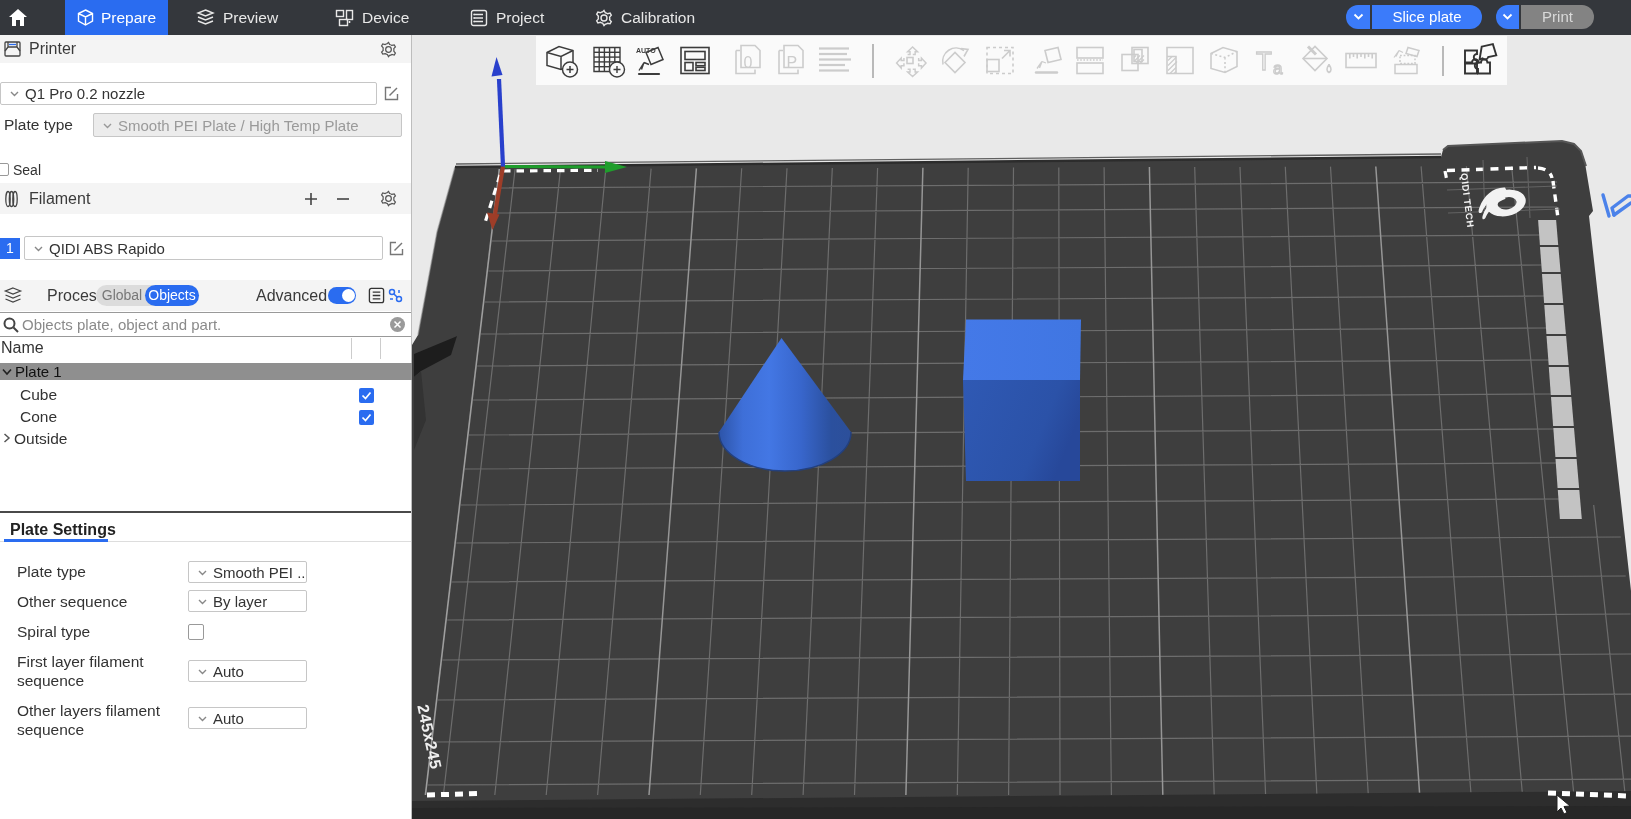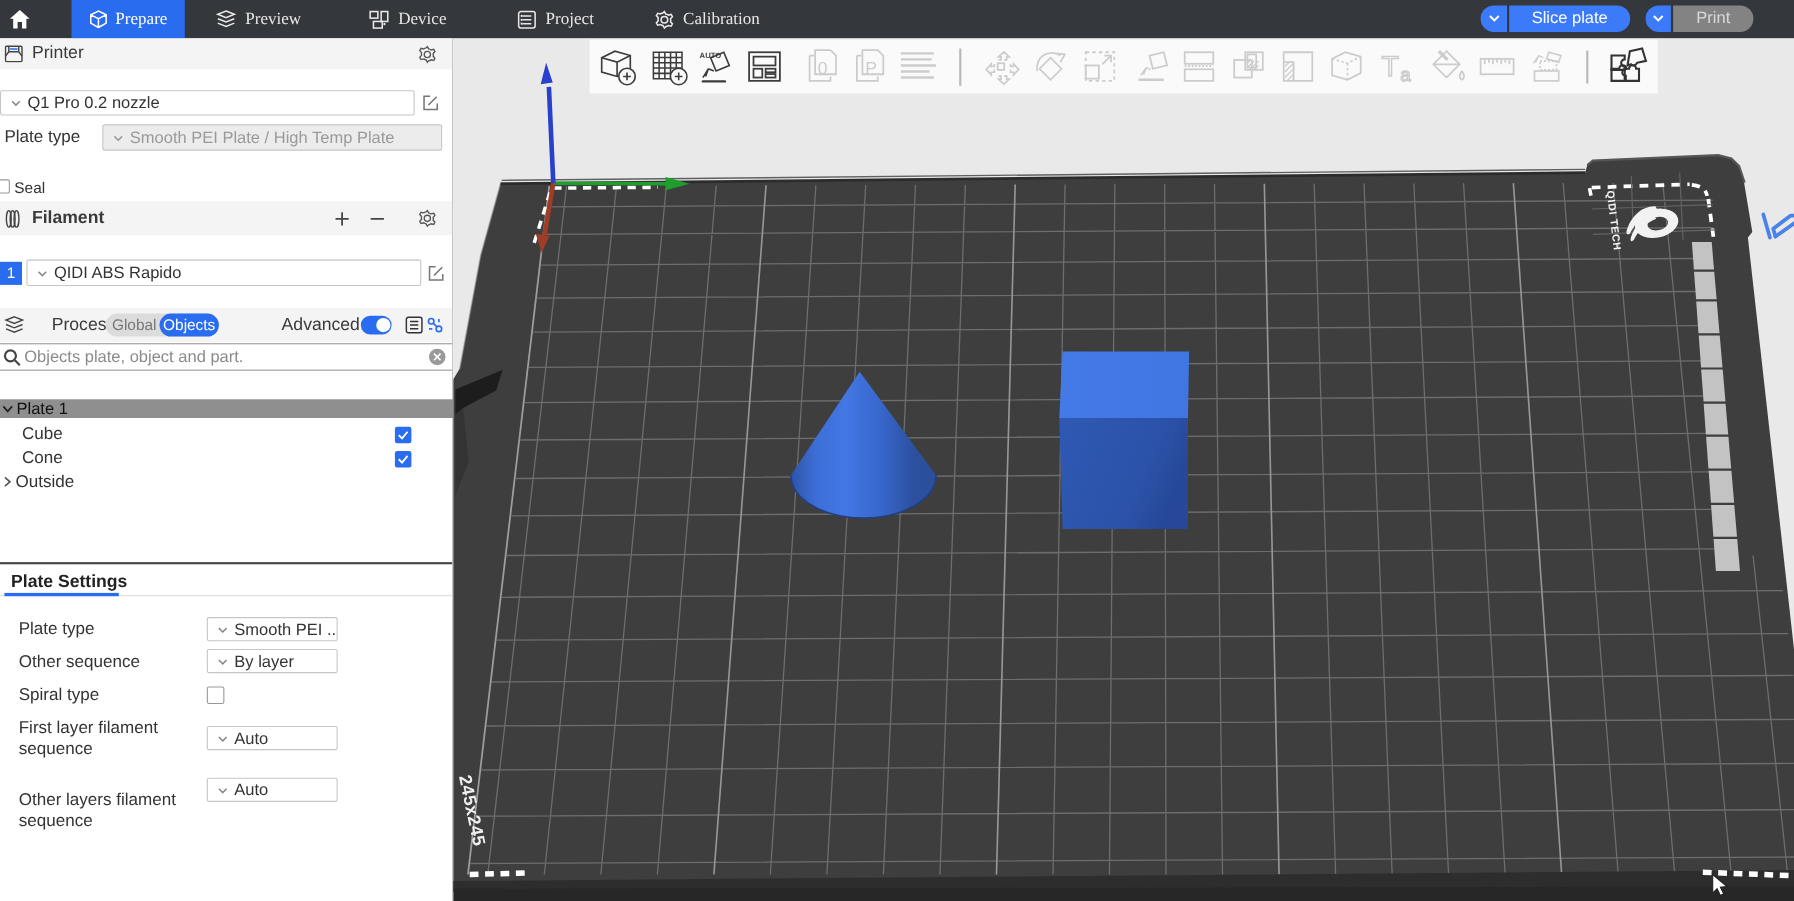--- a/index.html
+++ b/index.html
@@ -1,17 +1,17 @@
 <!DOCTYPE html>
 <html><head><meta charset="utf-8"><style>
 * { margin:0; padding:0; box-sizing:border-box; }
 body { font-family:"Liberation Sans", sans-serif; width:1631px; height:819px; overflow:hidden; position:relative; background:#fff; }
 .abs { position:absolute; }
 .nav { left:0; top:0; width:1631px; height:35px; background:#34373c; }
-.tab { position:absolute; top:0; height:35px; display:flex; align-items:center; color:#e8e8e8; font-size:15.5px;font-family:Liberation Serif, serif; }
+.tab { position:absolute; top:0; height:35px; display:flex; align-items:center; color:#e8e8e8; font-size:15.5px; }
 .sidebar { left:0; top:35px; width:412px; height:784px; background:#ffffff; border-right:1px solid #bdbdbd; }
 .hdr { position:absolute; left:0; width:411px; background:#f4f4f4; display:flex; align-items:center; color:#3a3a3a; font-size:16px; }
 .dd { position:absolute; white-space:nowrap; overflow:hidden; border:1px solid #c6c6c6; border-radius:2px; background:#fff; color:#333; font-size:15px; display:flex; align-items:center; }
 .chev { width:13px; height:13px; margin:0 4px 0 7px; flex:none; }
 .lbl { position:absolute; color:#333; font-size:15.5px; }
 .view { left:412px; top:35px; width:1219px; height:784px; background:#e9e9e9; }
 .tbar { position:absolute; left:124px; top:1px; width:971px; height:49px; background:#fafafa; }
 svg { display:block; }
 </style></head>
 <body>
@@ -106,21 +106,21 @@
     </svg>
  <div class="lbl" style="left:4px;top:81px;">Plate type</div>
  <div class="dd" style="left:93px;top:78px;width:309px;height:24px;background:#ececec;color:#9a9a9a;">
   <svg class="chev" viewBox="0 0 13 13">
         <path d="M3 5 L6.5 8.5 L10 5" stroke="#999" stroke-width="1.4" fill="none"></path>
       </svg>
   Smooth PEI Plate / High Temp Plate</div>
  <div class="abs" style="left:-4px;top:128px;width:13px;height:13px;border:1px solid #999;border-radius:2px;"></div>
  <div class="lbl" style="left:13px;top:127px;font-size:14px;">Seal</div>
 
- <div class="hdr" style="top:148px;height:31px;font-weight:bold;">
+ <div class="hdr" style="top:148px;height:31px;">
   <svg width="20" height="18" viewBox="0 0 20 18" style="margin:0 0 0 2px">
         <g fill="none" stroke="#444" stroke-width="1.3">
           <ellipse cx="6" cy="9" rx="2.2" ry="7.5"></ellipse>
           <ellipse cx="9.5" cy="9" rx="2.2" ry="7.5"></ellipse>
           <ellipse cx="13" cy="9" rx="2.2" ry="7.5"></ellipse>
         </g>
       </svg>
   <span style="margin-left:7px">Filament</span>
   <svg width="16" height="16" viewBox="0 0 16 16" style="position:absolute;right:92px">
         <path d="M2 8 H14 M8 2 V14" stroke="#444" stroke-width="1.6"></path>
@@ -185,20 +185,25 @@
           <path d="M11.5 11.5 L16 16"></path>
         </g>
       </svg>
   <span style="position:absolute;left:22px;top:3px;color:#8a8a8a;font-size:15px;">Objects plate, object and part.</span>
   <div style="position:absolute;left:390px;top:4px;width:15px;height:15px;background:#9a9a9a;border-radius:8px;"></div>
   <svg style="position:absolute;left:393px;top:7px" width="9" height="9" viewBox="0 0 9 9">
         <path d="M1.5 1.5 L7.5 7.5 M7.5 1.5 L1.5 7.5" stroke="#fff" stroke-width="1.5"></path>
       </svg>
  </div>
 
+ <div class="abs" style="left:0;top:303px;width:411px;height:21px;color:#333;font-size:16px;">
+   <span style="position:absolute;left:1px;top:1px;">Name</span>
+   <div style="position:absolute;left:351px;top:0;width:1px;height:21px;background:#ccc"></div>
+   <div style="position:absolute;left:380px;top:0;width:1px;height:21px;background:#ccc"></div>
+ </div>
  <div class="abs" style="left:0;top:328px;width:412px;height:17px;background:#8f8f8f;color:#111;font-size:15px;">
    <svg style="position:absolute;left:2px;top:5px" width="10" height="8" viewBox="0 0 10 8">
         <path d="M1 1.5 L5 6 L9 1.5" stroke="#222" stroke-width="1.6" fill="none"></path>
       </svg>
    <span style="position:absolute;left:15px;top:0px;text-align:right;">Plate 1</span>
  </div>
  <div class="abs lbl" style="left:20px;top:351px;">Cube</div>
  <div class="abs" style="left:359px;top:353px;width:15px;height:15px;background:#2a6cf0;border-radius:2px;">
    <svg width="15" height="15" viewBox="0 0 15 15">
         <path d="M3.5 7.5 L6.5 10.5 L11.5 4.5" stroke="#fff" stroke-width="1.7" fill="none"></path>
@@ -229,21 +234,21 @@
   <svg class="chev" viewBox="0 0 13 13">
         <path d="M3 5 L6.5 8.5 L10 5" stroke="#888" stroke-width="1.4" fill="none"></path>
       </svg>By layer</div>
  <div class="lbl" style="left:17px;top:588px;">Spiral type</div>
  <div class="abs" style="left:188px;top:589px;width:16px;height:16px;border:1px solid #999;border-radius:2px;"></div>
  <div class="lbl" style="left:17px;top:617px;width:160px;line-height:19px;">First layer filament sequence</div>
  <div class="dd" style="left:188px;top:625px;width:119px;height:22px;">
   <svg class="chev" viewBox="0 0 13 13">
         <path d="M3 5 L6.5 8.5 L10 5" stroke="#888" stroke-width="1.4" fill="none"></path>
       </svg>Auto</div>
- <div class="lbl" style="left:17px;top:666px;width:180px;line-height:19px;margin-top:17px;">Other layers filament sequence</div>
+ <div class="lbl" style="left:17px;top:666px;width:180px;line-height:19px;">Other layers filament sequence</div>
  <div class="dd" style="left:188px;top:672px;width:119px;height:22px;">
   <svg class="chev" viewBox="0 0 13 13">
         <path d="M3 5 L6.5 8.5 L10 5" stroke="#888" stroke-width="1.4" fill="none"></path>
       </svg>Auto</div>
 </div>
 
 <div class="abs view">
 <svg width="1219" height="784" viewBox="0 0 1219 784" style="position:absolute;left:0;top:0">
 <defs>
 <linearGradient id="coneg" x1="0" y1="0" x2="1" y2="0">

